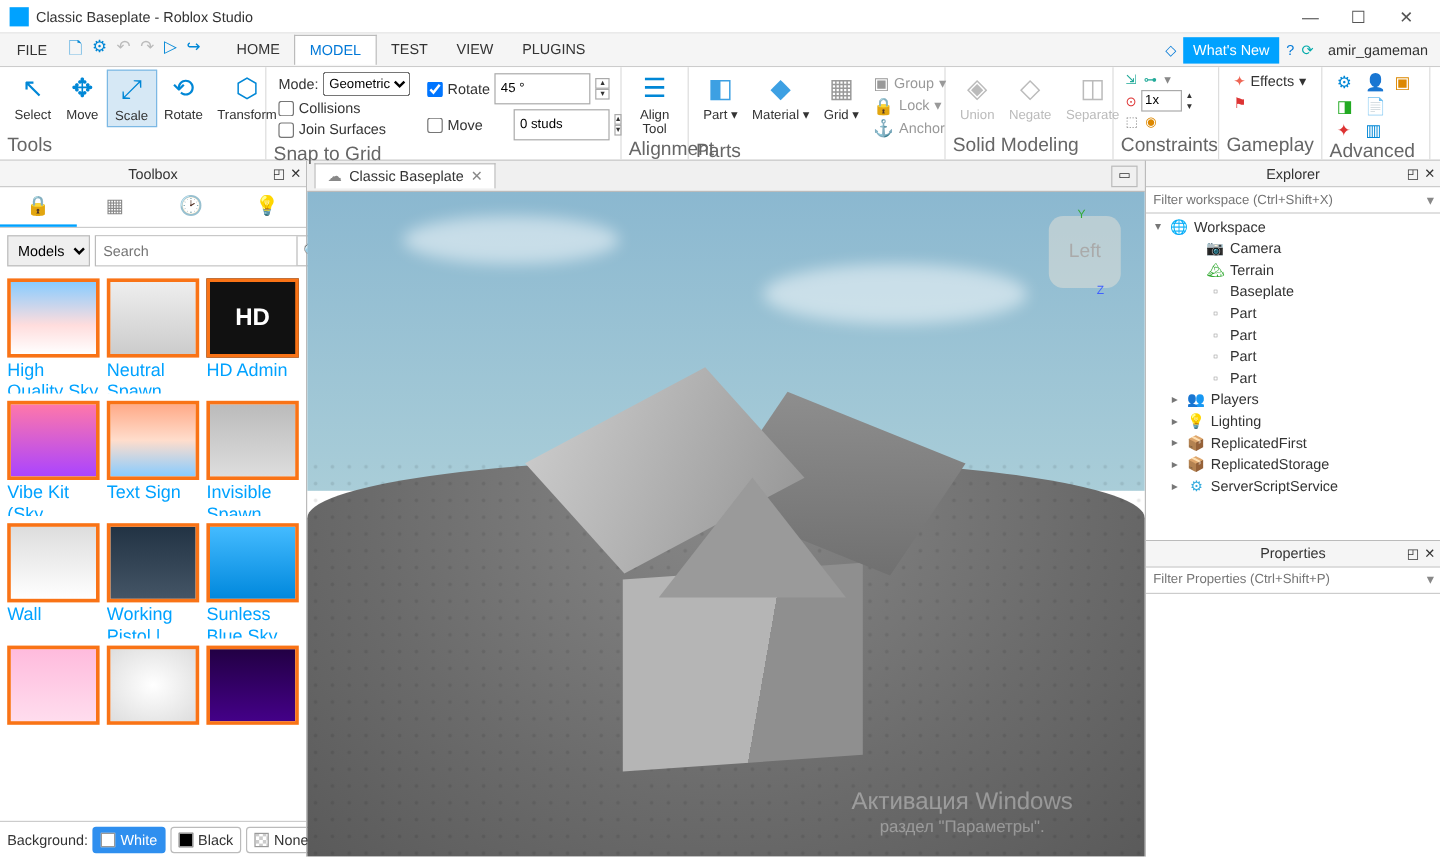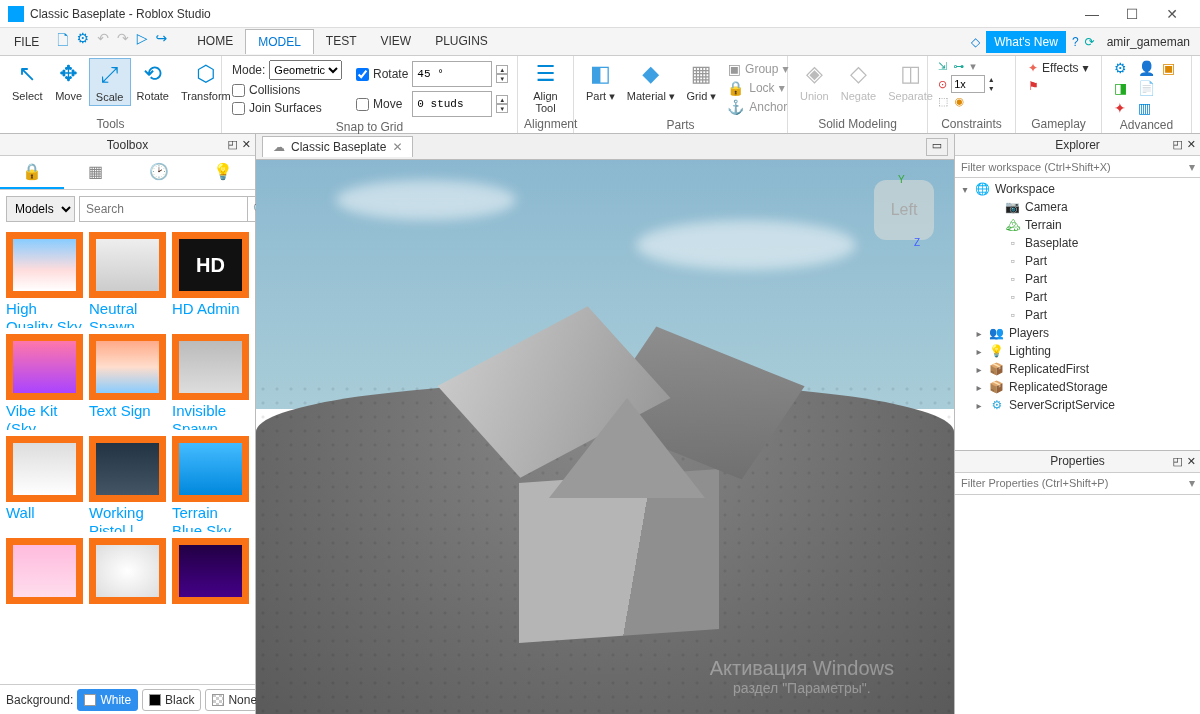--- a/index.html
+++ b/index.html
@@ -13,50 +13,50 @@
 .menubar .qat { display: flex; gap: 8px; padding: 0 8px; color: #0087d6; }
 .menubar .qat span { font-size: 14px; }
 .menubar .tabs { display: flex; margin-left: 10px; }
 .menubar .tab { padding: 5px 12px; font-size: 12px; cursor: pointer; }
 .menubar .tab.active { background: #fff; border: 1px solid #bbb; border-bottom: none; color: #0078d7; }
 .menubar .right { margin-left: auto; display: flex; align-items: center; gap: 6px; }
 .menubar .whatsnew { background: #00a2ff; color: #fff; padding: 4px 8px; font-size: 12px; }
 .menubar .user { font-size: 12px; padding: 0 6px; }
 .ribbon { height: 78px; display: flex; border-bottom: 1px solid #bbb; background: #fff; }
 .ribbon .group { display: flex; flex-direction: column; border-right: 1px solid #ddd; padding: 2px 6px 0; position: relative; }
-.ribbon .group .label { text-align: center; font-size: 12px; color: #666; margin-top: auto; padding-bottom: 2px; }
+.ribbon .group .label { text-align: left; font-size: 16px; color: #666; margin-top: auto; padding-bottom: 2px; }
 .ribbon .bigbtn { display: flex; flex-direction: column; align-items: center; justify-content: flex-start; padding: 2px 6px; gap: 2px; cursor: pointer; }
 .ribbon .bigbtn.active { background: #d6e8f5; border: 1px solid #7cb8e4; }
 .ribbon .bigbtn .ico { width: 28px; height: 28px; display: flex; align-items: center; justify-content: center; font-size: 22px; color: #0087d6; }
 .ribbon .bigbtn .txt { font-size: 11px; white-space: pre; text-align: center; line-height: 1.1; }
 .ribbon .row { display: flex; }
 .ribbon .snap { display: flex; flex-direction: column; gap: 2px; padding: 2px 4px; }
 .ribbon .snap .line { display: flex; align-items: center; gap: 4px; font-size: 12px; }
-.ribbon .snap input[type=text] { width: 80px; height: 20px; border: 1px solid #aaa; padding: 12px 4px; font-size: 11px; font-family: Liberation Mono, monospace; }
+.ribbon .snap input[type=text] { width: 80px; height: 20px; border: 1px solid #aaa; padding: 12px 4px; font-size: 11px; }
 .ribbon .snap .spin { display: inline-flex; flex-direction: column; width: 14px; }
 .ribbon .snap .spin span { height: 9px; border: 1px solid #aaa; font-size: 7px; text-align: center; line-height: 7px; }
 .ribbon .checkb { display: flex; align-items: center; gap: 4px; font-size: 12px; padding: 1px 0; }
 .ribbon .checkb input { width: 13px; height: 13px; }
 .ribbon .smallbtn { display: flex; align-items: center; gap: 4px; font-size: 12px; color: #999; padding: 1px 2px; }
 .ribbon .smallbtn .ico { font-size: 14px; }
 .main { display: flex; height: 580px; }
 .toolbox { width: 256px; border-right: 1px solid #bbb; display: flex; flex-direction: column; background: #fff; }
 .panel-header { height: 22px; background: #f5f5f5; border-bottom: 1px solid #ccc; display: flex; align-items: center; justify-content: center; font-size: 12px; position: relative; }
 .panel-header .pbtn { position: absolute; right: 4px; display: flex; gap: 4px; font-size: 11px; }
 .toolbox .tabs { display: flex; height: 34px; border-bottom: 1px solid #ccc; }
 .toolbox .tabs .t { flex: 1; display: flex; align-items: center; justify-content: center; font-size: 16px; color: #888; border-bottom: 2px solid transparent; }
 .toolbox .tabs .t.active { color: #00a2ff; border-bottom-color: #00a2ff; }
 .toolbox .searchbar { display: flex; gap: 4px; padding: 6px; }
 .toolbox .searchbar select { height: 26px; border: 1px solid #bbb; font-size: 12px; padding: 0 4px; }
 .toolbox .searchbar .sbox { flex: 1; display: flex; border: 1px solid #bbb; }
 .toolbox .searchbar .sbox input { flex: 1; border: none; padding: 0 6px; font-size: 12px; outline: none; }
 .toolbox .searchbar .sbox .sbtn { width: 26px; display: flex; align-items: center; justify-content: center; border-left: 1px solid #bbb; color: #888; }
 .toolbox .searchbar .filterbtn { width: 26px; display: flex; align-items: center; justify-content: center; border: 1px solid #bbb; color: #888; background:#fff; }
 .toolbox .grid { flex: 1; overflow: hidden; padding: 4px 6px; display: grid; grid-template-columns: repeat(3, 1fr); gap: 6px; align-content: start; }
-.toolbox .item .thumb { width: 100%; height: 66px; background: #ddd; border: 7px solid #f97316; }
+.toolbox .item .thumb { width: 100%; height: 66px; background: #ddd; border: 3px solid #f97316; }
 .toolbox .item .name { font-size: 15px; color: #00a2ff; margin-top: 2px; line-height: 1.2; height: 28px; overflow: hidden; }
 .toolbox .bgbar { height: 30px; border-top: 1px solid #ccc; display: flex; align-items: center; padding: 0 6px; gap: 4px; font-size: 12px; }
 .toolbox .bgbar .opt { border: 1px solid #bbb; padding: 3px 6px; display: flex; align-items: center; gap: 4px; border-radius: 3px; }
 .toolbox .bgbar .opt.active { background: #2f8fef; color: #fff; border-color: #2f8fef; }
 .toolbox .bgbar .sw { width: 12px; height: 12px; border: 1px solid #999; }
 .viewport { flex: 1; display: flex; flex-direction: column; }
 .viewport .tabbar { height: 26px; background: #f0f0f0; display: flex; align-items: center; border-bottom: 1px solid #bbb; }
 .viewport .tabbar .vtab { background: #fff; border: 1px solid #bbb; border-bottom: none; padding: 3px 10px; font-size: 12px; display: flex; align-items: center; gap: 6px; margin-left: 6px; }
 .viewport .tabbar .maxbtn { margin-left: auto; margin-right: 6px; border: 1px solid #bbb; width: 22px; height: 18px; text-align:center; font-size: 11px; }
 .viewport .scene { flex: 1; position: relative; overflow: hidden; }
@@ -176,21 +176,21 @@
             <span>Rotate</span>
           <input type="text" value="45 °" style="">
           <span class="spin">
               <span>▴</span>
               <span>▾</span>
             </span>
         </label>
         <label class="checkb">
             <input type="checkbox" style="">
             <span>Move</span>
-          <input type="text" style="margin-left: 6px;" value="0 studs">
+          <input type="text" style="margin-left: 22px;" value="0 studs">
           <span class="spin">
               <span>▴</span>
               <span>▾</span>
             </span>
         </label>
       </div>
     </div>
     <div class="label">Snap to Grid</div>
   </div>
 
@@ -345,21 +345,21 @@
         <div class="item">
           <div class="thumb" style="background:linear-gradient(#ddd,#fff);"></div>
           <div class="name">Wall</div>
         </div>
         <div class="item">
           <div class="thumb" style="background:linear-gradient(#234,#456);"></div>
           <div class="name">Working Pistol | Gun</div>
         </div>
         <div class="item">
           <div class="thumb" style="background:linear-gradient(#4bf,#08d);"></div>
-          <div class="name">Terrain Blue Sky…</div>
+          <div class="name">Sunless Blue Sky…</div>
         </div>
         <div class="item">
           <div class="thumb" style="background:linear-gradient(#fbd,#fde);"></div>
           <div class="name"></div>
         </div>
         <div class="item">
           <div class="thumb" style="background:radial-gradient(#fff,#ddd);"></div>
           <div class="name"></div>
         </div>
         <div class="item">

